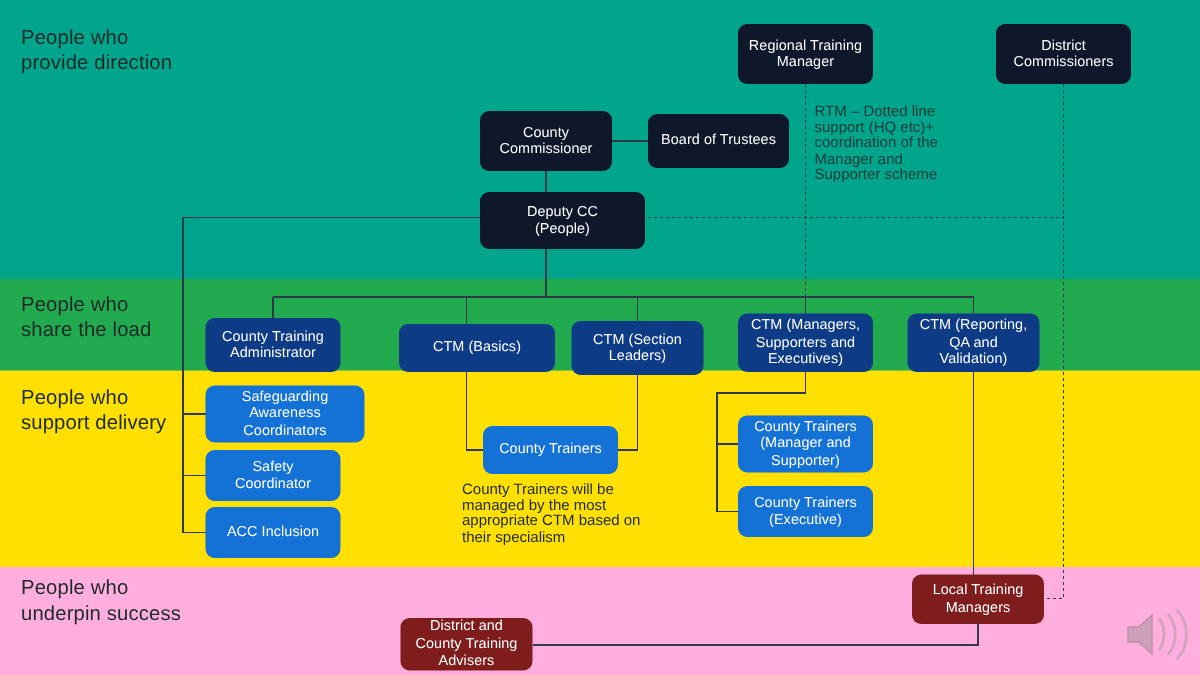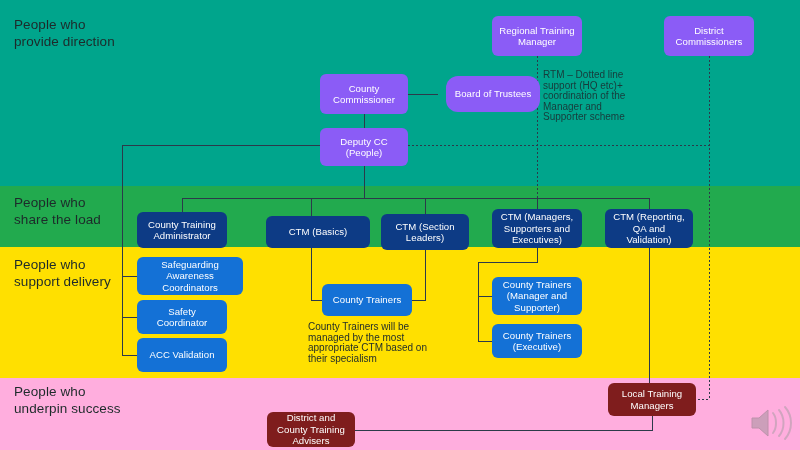--- a/index.html
+++ b/index.html
@@ -45,21 +45,21 @@
     justify-content: center;
     text-align: center;
     border-radius: 6px;
     color: #ffffff;
     font-size: 9.6px;
     line-height: 11.5px;
     padding: 2px 4px;
     white-space: pre-line;
     letter-spacing: 0.05px;
   }
-  .node.purple { background: #8b5cf6; }
+  .node.purple { background: #0f172a; }
   .node.navy   { background: #0d3b85; }
   .node.blue   { background: #1471d6; }
   .node.red    { background: #7f1d1d; }
   .note {
     position: absolute;
     color: #1d2a2a;
     font-size: 10px;
     line-height: 10.6px;
     white-space: pre-line;
   }
@@ -132,42 +132,42 @@
       <path d="M408 145 L709 145"></path>
     </g>
   </svg>
 
   <div class="node purple" style="left:492px;top:16px;width:90px;height:40px;">Regional Training
 Manager</div>
   <div class="node purple" style="left:664px;top:16px;width:90px;height:40px;">District
 Commissioners</div>
   <div class="node purple" style="left:320px;top:74px;width:88px;height:40px;">County
 Commissioner</div>
-  <div class="node purple" style="left:446px;top:76px;width:94px;height:36px;border-radius:12px;">Board of Trustees</div>
-  <div class="node purple" style="left:320px;top:128px;width:88px;height:38px;">Deputy CC
+  <div class="node purple" style="left:432px;top:76px;width:94px;height:36px;">Board of Trustees</div>
+  <div class="node purple" style="left:320px;top:128px;width:110px;height:38px;">Deputy CC
 (People)</div>
 
   <div class="node navy" style="left:137px;top:212px;width:90px;height:36px;">County Training
 Administrator</div>
   <div class="node navy" style="left:266px;top:216px;width:104px;height:32px;">CTM (Basics)</div>
   <div class="node navy" style="left:381px;top:214px;width:88px;height:36px;">CTM (Section
 Leaders)</div>
   <div class="node navy" style="left:492px;top:209px;width:90px;height:39px;">CTM (Managers,
 Supporters and
 Executives)</div>
   <div class="node navy" style="left:605px;top:209px;width:88px;height:39px;">CTM (Reporting,
 QA and
 Validation)</div>
 
   <div class="node blue" style="left:137px;top:257px;width:106px;height:38px;">Safeguarding
 Awareness
 Coordinators</div>
   <div class="node blue" style="left:137px;top:300px;width:90px;height:34px;">Safety
 Coordinator</div>
-  <div class="node blue" style="left:137px;top:338px;width:90px;height:34px;">ACC Validation</div>
+  <div class="node blue" style="left:137px;top:338px;width:90px;height:34px;">ACC Inclusion</div>
   <div class="node blue" style="left:322px;top:284px;width:90px;height:32px;">County Trainers</div>
   <div class="node blue" style="left:492px;top:277px;width:90px;height:38px;">County Trainers
 (Manager and
 Supporter)</div>
   <div class="node blue" style="left:492px;top:324px;width:90px;height:34px;">County Trainers
 (Executive)</div>
 
   <div class="node red" style="left:608px;top:383px;width:88px;height:33px;">Local Training
 Managers</div>
   <div class="node red" style="left:267px;top:412px;width:88px;height:35px;text-align:center;">District and

